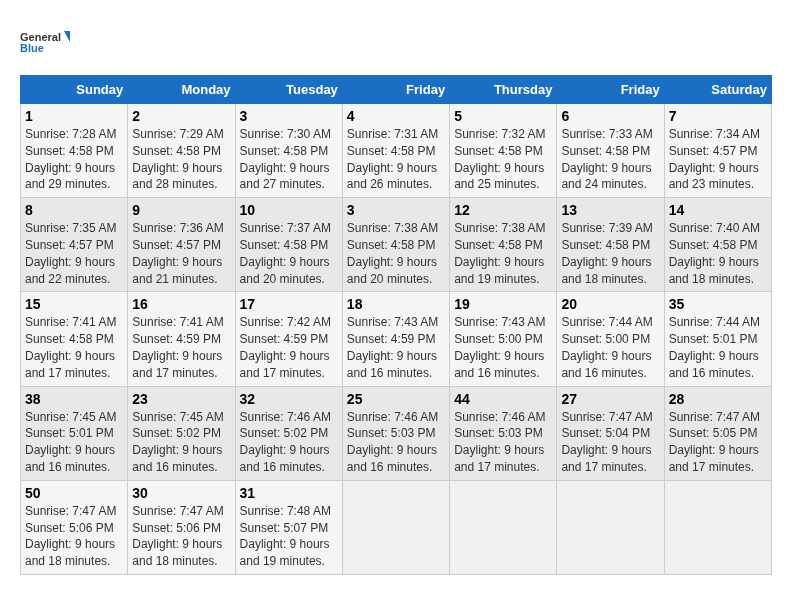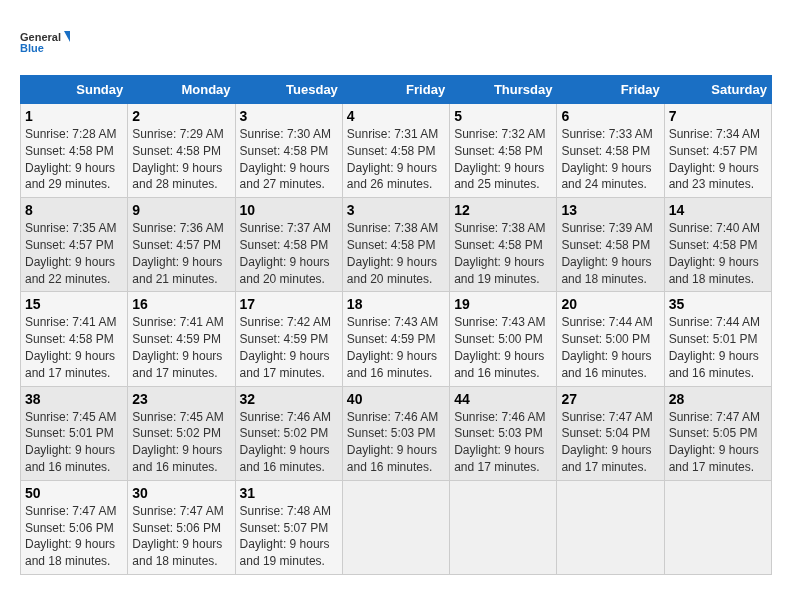--- a/index.html
+++ b/index.html
@@ -206,21 +206,21 @@
       </td>
         <td>
         <span class="day-num">23</span>
         <span class="day-info">Sunrise: 7:45 AM<br>Sunset: 5:02 PM<br>Daylight: 9 hours and 16 minutes.</span>
       </td>
         <td>
         <span class="day-num">32</span>
         <span class="day-info">Sunrise: 7:46 AM<br>Sunset: 5:02 PM<br>Daylight: 9 hours and 16 minutes.</span>
       </td>
         <td>
-        <span class="day-num">40</span>
+        <span class="day-num">25</span>
         <span class="day-info">Sunrise: 7:46 AM<br>Sunset: 5:03 PM<br>Daylight: 9 hours and 16 minutes.</span>
       </td>
         <td>
         <span class="day-num">44</span>
         <span class="day-info">Sunrise: 7:46 AM<br>Sunset: 5:03 PM<br>Daylight: 9 hours and 17 minutes.</span>
       </td>
         <td>
         <span class="day-num">27</span>
         <span class="day-info">Sunrise: 7:47 AM<br>Sunset: 5:04 PM<br>Daylight: 9 hours and 17 minutes.</span>
       </td>

